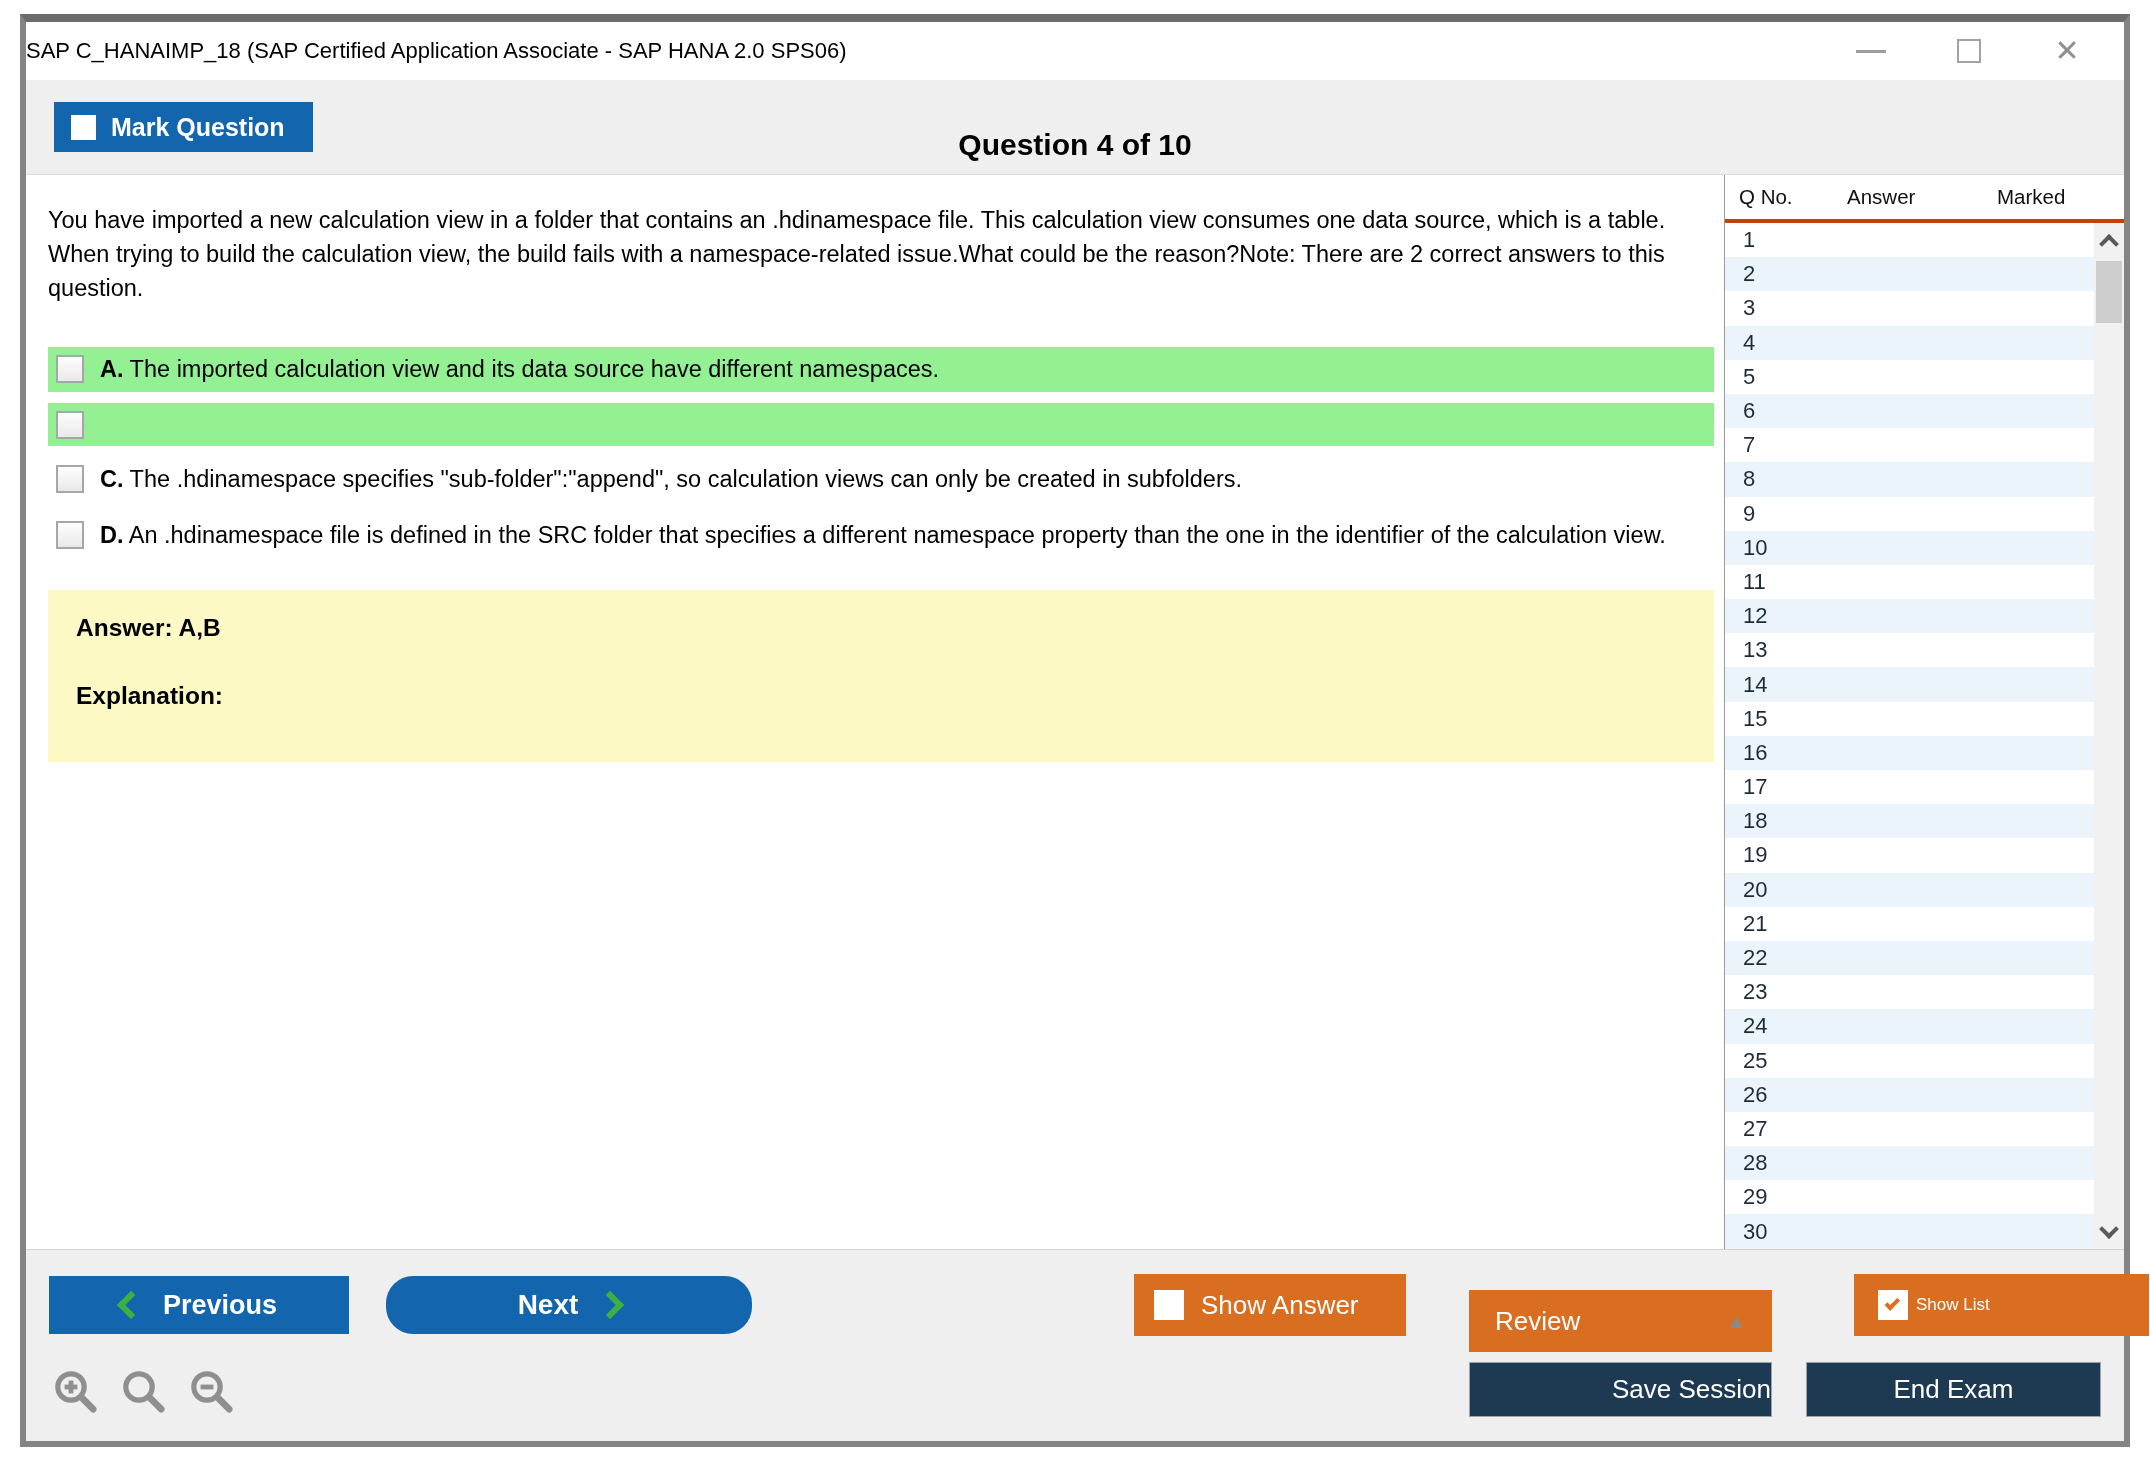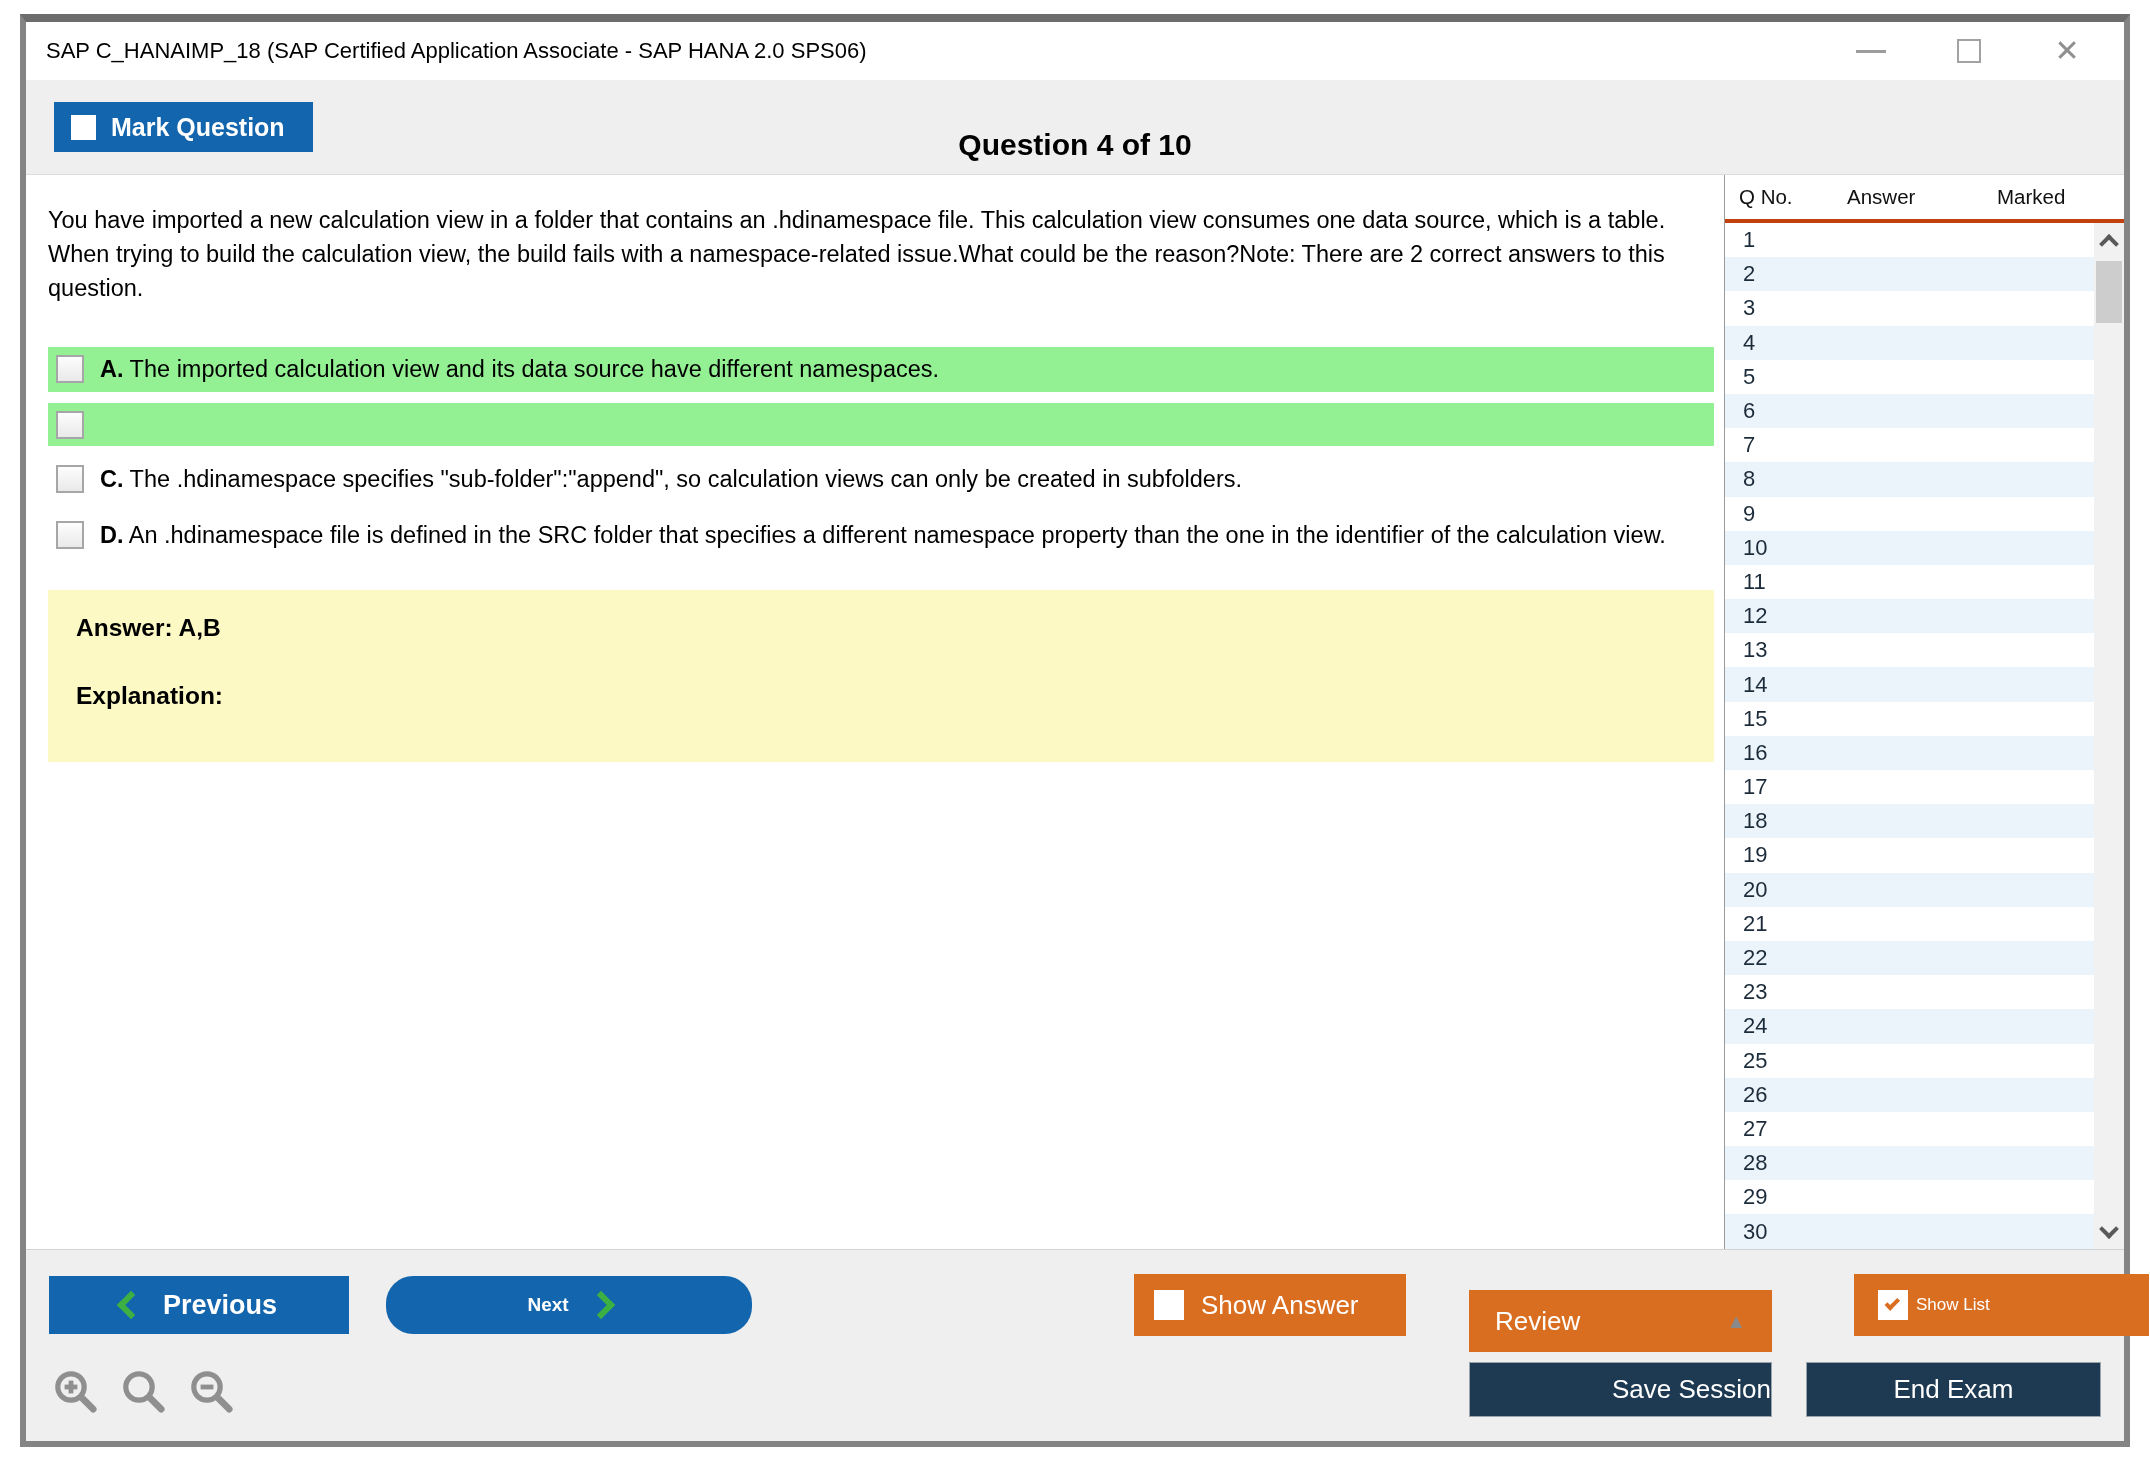--- a/index.html
+++ b/index.html
@@ -4,21 +4,21 @@
 <style>
   * { margin:0; padding:0; box-sizing:border-box; }
   html,body { width:2150px; height:1470px; background:#ffffff; font-family:"Liberation Sans", sans-serif; overflow:hidden; }
   #stage { position:relative; width:2150px; height:1470px; background:#ffffff; }
 
   .window { position:absolute; left:20px; top:14px; width:2110px; height:1433px;
             border:6px solid #848484; border-top:8px solid #6c6c6c; background:#fff;
             display:flex; flex-direction:column; }
 
   
-  .titlebar { height:58px; flex:0 0 auto; display:flex; align-items:center; padding-left:20px; background:#fff;gap:29px; }
+  .titlebar { height:58px; flex:0 0 auto; display:flex; align-items:center; background:#fff;gap:29px; }
   .title { font-size:22px; color:#000; }
   .controls { margin-left:auto; display:flex; align-items:center; gap:64px; padding-right:40px; }
   .ctl { display:flex; align-items:center; justify-content:center; width:34px; height:34px; cursor:default; }
   .min-bar { width:30px; height:3px; background:#9c9c9c; }
   .max-box { width:24px; height:24px; border:2px solid #a2a2a2; }
   .close-glyph { font-size:30px; color:#8f8f8f; line-height:1; }
 
   
   .band { height:95px; flex:0 0 auto; background:#efefef; position:relative; border-bottom:1px solid #dcdcdc; }
   .mark-btn { position:absolute; left:28px; top:22px; height:50px; background:#1365ae; color:#fff;
@@ -68,21 +68,21 @@
   .chev.left { transform:rotate(135deg); }
   .chev.right { transform:rotate(-45deg); }
 
   
   .footer { height:192px; flex:0 0 auto; background:#efefef; position:relative; border-top:1px solid #d4d4d4; }
   .btn { position:absolute; display:flex; align-items:center; border:none; cursor:pointer; color:#fff; }
   .blue { background:#1365ae; }
   .orange { background:#d96e20; }
   .navy { background:#1e3a52; border:1px solid #9aa4ad; }
   .btn-prev { left:23px; top:26px; width:300px; height:58px; justify-content:center; gap:22px; font-size:27px; font-weight:bold; }
-  .btn-next { left:360px; top:26px; width:366px; height:58px; justify-content:center; gap:22px; font-size:19px; font-weight:bold;border-radius:27px; }
+  .btn-next { left:360px; top:26px; width:366px; height:58px; justify-content:center; gap:22px; font-size:28px; font-weight:bold;border-radius:27px; }
   .btn-showanswer { left:1108px; top:24px; width:272px; height:62px; padding-left:20px; gap:17px; font-size:26px; }
   .btn-review { left:1443px; top:40px; width:303px; height:62px; padding-left:26px; font-size:26px; }
   .btn-showlist { left:1780px; top:24px; width:295px; height:62px; padding-left:24px; gap:8px; font-size:17px;margin-left:48px; }
   .btn-save { left:1443px; top:112px; width:303px; height:55px; justify-content:flex-end; font-size:26px; }
   .btn-end { left:1780px; top:112px; width:295px; height:55px; justify-content:center; font-size:26px; }
   .wcb { width:30px; height:30px; background:#fff; flex:0 0 auto; display:flex; align-items:center; justify-content:center; }
   .checkmark { display:inline-block; width:14px; height:8px; border-left:4px solid #d96e20; border-bottom:4px solid #d96e20; transform:rotate(-45deg) translate(1px,-2px); }
   .caret { margin-left:auto; margin-right:26px; font-size:20px; color:#8a8a8a; }
 
   .zoom-tools { position:absolute; left:26px; top:118px; display:flex; gap:20px; }

